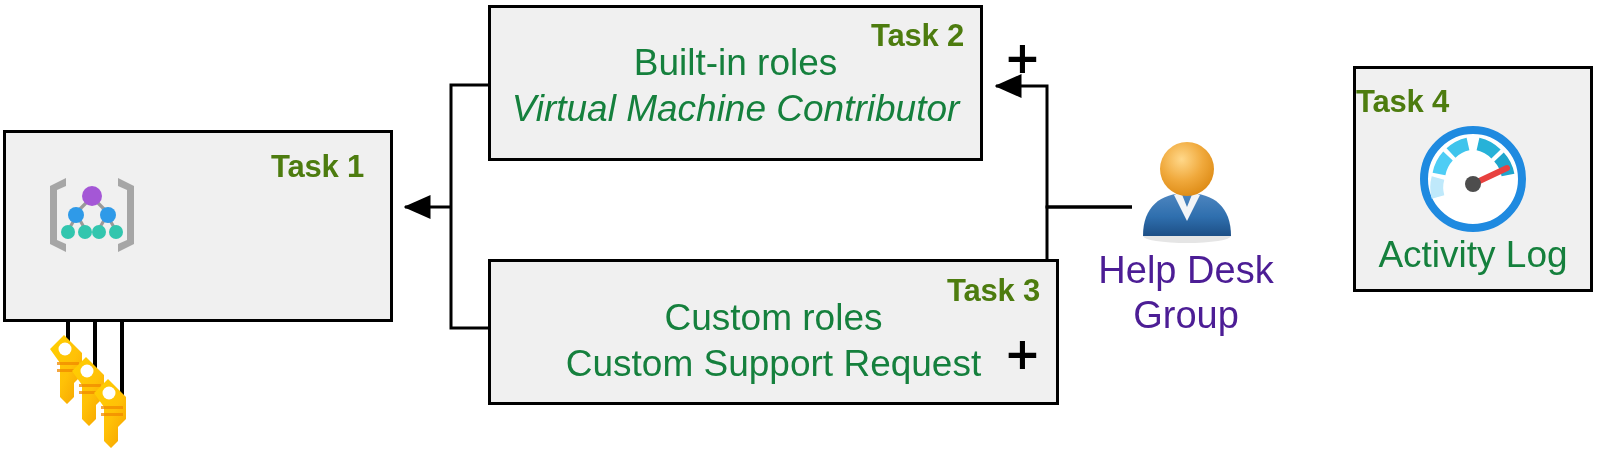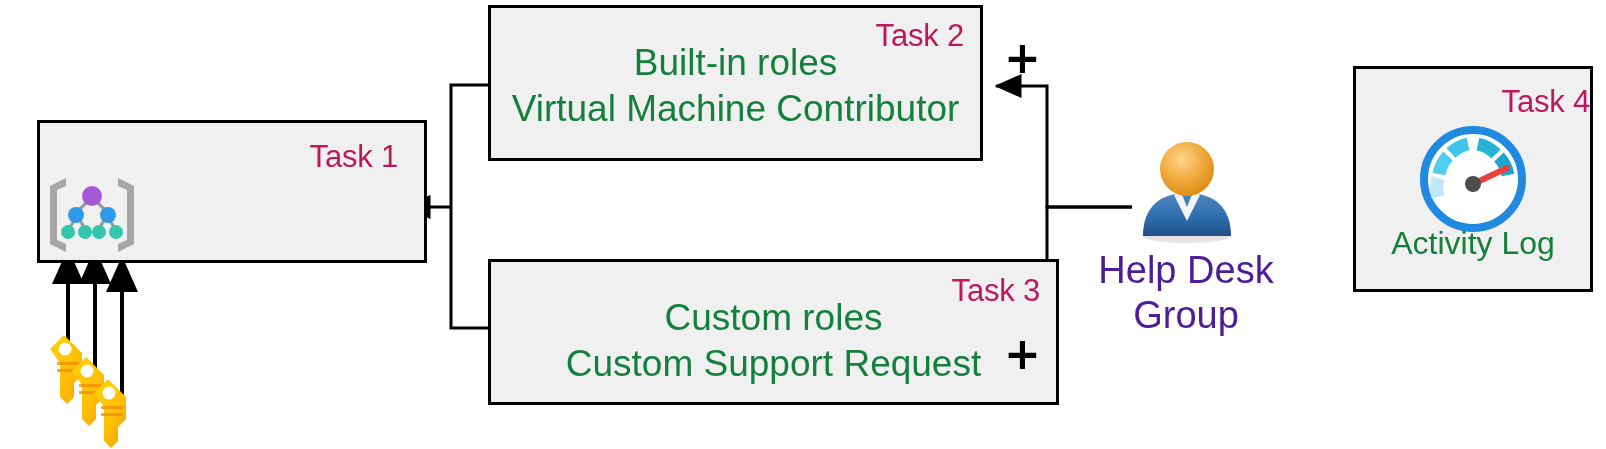--- a/index.html
+++ b/index.html
@@ -22,60 +22,60 @@
 
   
   .task-box {
     position: absolute;
     box-sizing: border-box;
     background: #f0f0f0;
     border: 3px solid #000000;
   }
   .task-label {
     position: absolute;
-    color: #be185d;
-    font-weight: normal;
+    color: #4d7c0f;
+    font-weight: bold;
     font-size: 31px;
     letter-spacing: -0.2px;
     white-space: nowrap;
     line-height: 1;
   }
   .box-text {
     position: absolute;
     color: #15803d;
     font-size: 37px;
     font-weight: 400;
     line-height: 1.18;
     text-align: center;
     white-space: nowrap;
   }
 
   
-  #task1 { left: 3px; top: 120px; width: 390px; height: 143px; margin-left: 34px; }
+  #task1 { left: 3px; top: 130px; width: 390px; height: 192px; }
   #task1-label { right: 26px; top: 18px; }
   #task1-title { left: 140px; top: 75px; font-size: 41px; }
   #task1-icon { position: absolute; left: 44px; top: 172px; width: 96px; height: 86px; }
 
   
   #task2 { left: 488px; top: 5px; width: 495px; height: 156px; }
   #task2-label { right: 16px; top: 12px; }
   #task2-line1 { left: 0; right: 0; top: 33px; }
-  #task2-line2 { left: 0; right: 0; top: 79px; }
+  #task2-line2 { left: 0; right: 0; top: 79px; font-style: italic; }
 
   
   #task3 { left: 488px; top: 259px; width: 571px; height: 146px; }
   #task3-label { right: 16px; top: 13px; }
   #task3-line1 { left: 0; right: 0; top: 34px; }
   #task3-line2 { left: 0; right: 0; top: 80px; }
 
   
   #task4 { left: 1353px; top: 66px; width: 240px; height: 226px; }
-  #task4-label { left: 0; right: 0; top: 17px; text-align: right; }
+  #task4-label { left: 0; right: 0; top: 17px; text-align: left; }
   #task4-icon { position: absolute; left: 50%; top: 57px; transform: translateX(-50%); width: 106px; height: 106px; }
-  #task4-title { left: 0; right: 0; top: 156px; font-size: 32px; }
+  #task4-title { left: 0; right: 0; top: 164px; font-size: 37px; }
 
   
   #helpdesk-icon { position: absolute; left: 1132px; top: 137px; width: 110px; height: 110px; }
   #helpdesk-caption {
     position: absolute;
     left: 1080px;
     top: 248px;
     width: 212px;
     text-align: center;
     color: #4c1d95;

